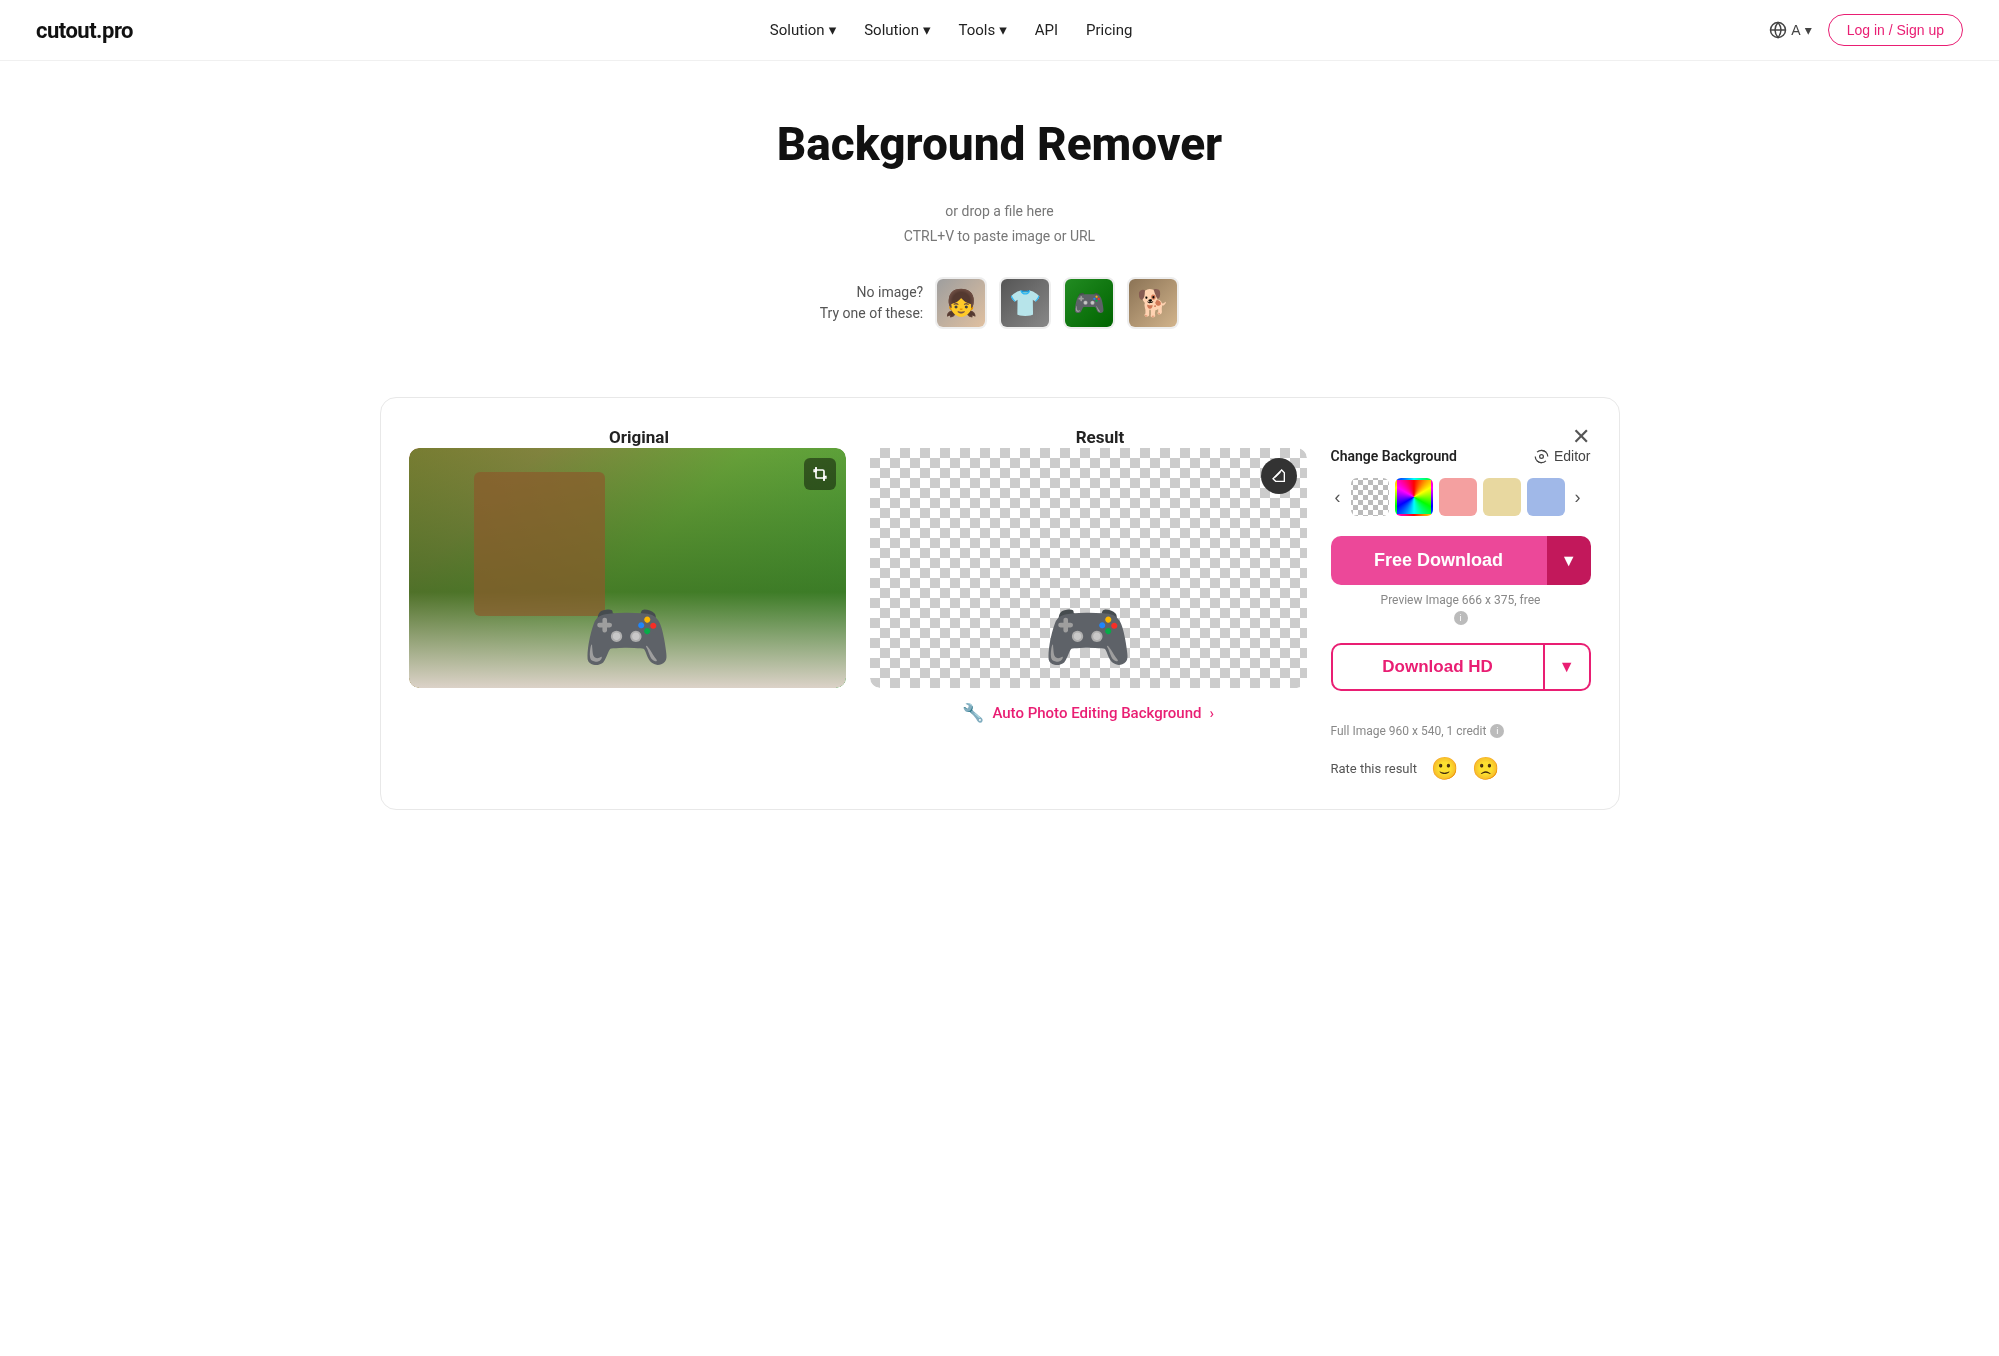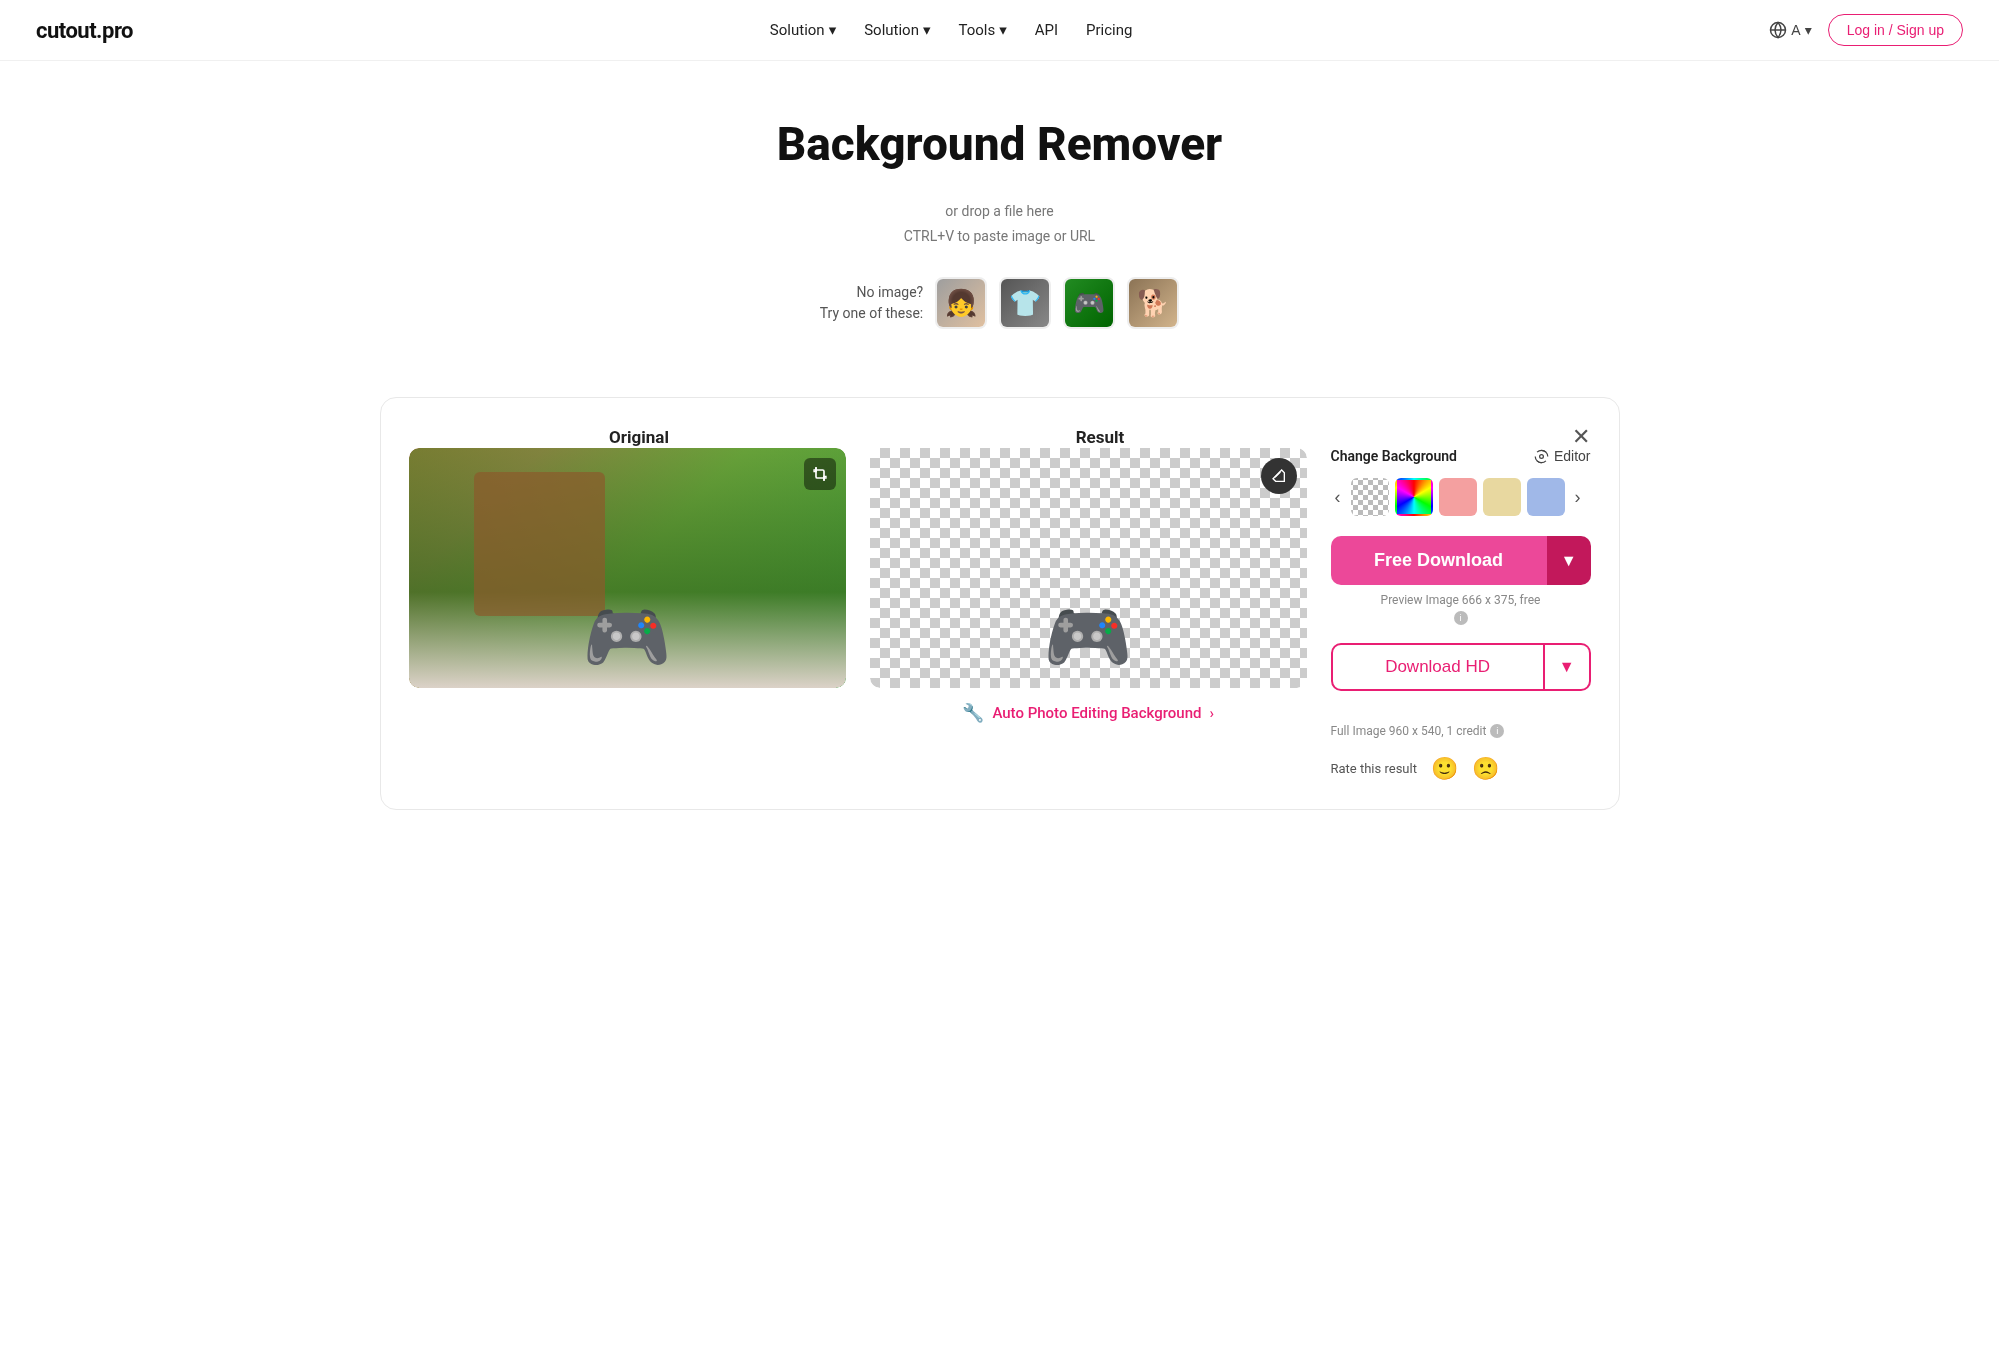--- a/index.html
+++ b/index.html
@@ -108,21 +108,21 @@
     .free-dl-arrow {
       background: #c2185b; color: #fff; border: none;
       border-radius: 0 10px 10px 0; padding: 14px 14px; cursor: pointer; font-size: 16px;
     }
     .preview-info { font-size: 12px; color: #888; margin-bottom: 18px; display: flex; align-items: center; gap: 4px; flex-direction: column; }
     .info-icon { background: #bbb; color: #fff; border-radius: 50%; width: 14px; height: 14px; font-size: 9px; display: inline-flex; align-items: center; justify-content: center; cursor: pointer; }
 
     .hd-dl-row { display: flex; margin-bottom: 8px; }
     .hd-dl-btn {
       flex: 1; background: #fff; color: #e91e73; border: 2px solid #e91e73;
-      border-radius: 10px 0 0 10px; padding: 4px 0; font-size: 17px; font-weight: 400; cursor: pointer;
+      border-radius: 10px 0 0 10px; padding: 4px 0; font-size: 17px; font-weight: 700; cursor: pointer;
     }
     .hd-dl-arrow {
       background: #fff; color: #e91e73; border: 2px solid #e91e73; border-left: none;
       border-radius: 0 10px 10px 0; padding: 13px 14px; cursor: pointer; font-size: 16px;
     }
     .full-info { font-size: 12px; color: #888; margin-bottom: 18px; display: flex; align-items: center; gap: 4px; margin-top: 33px; }
 
     .rate-row { display: flex; align-items: center; gap: 14px; }
     .rate-label { font-size: 13px; color: #555; }
     .rate-icon { font-size: 22px; cursor: pointer; color: #888; }

